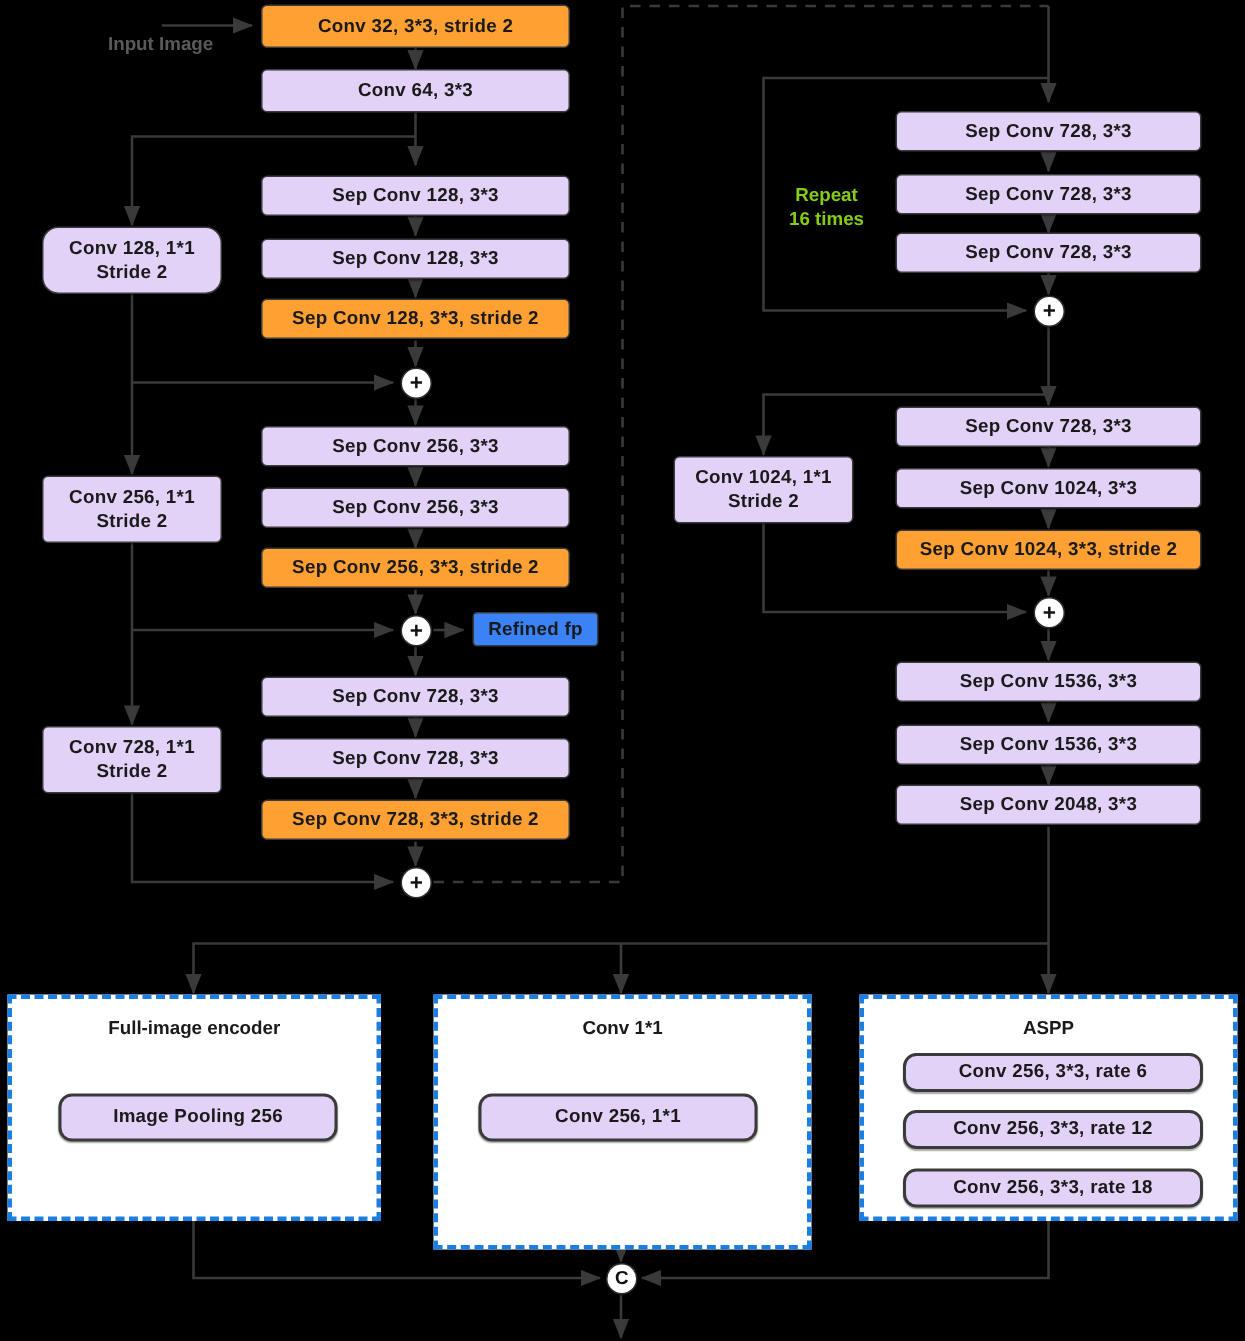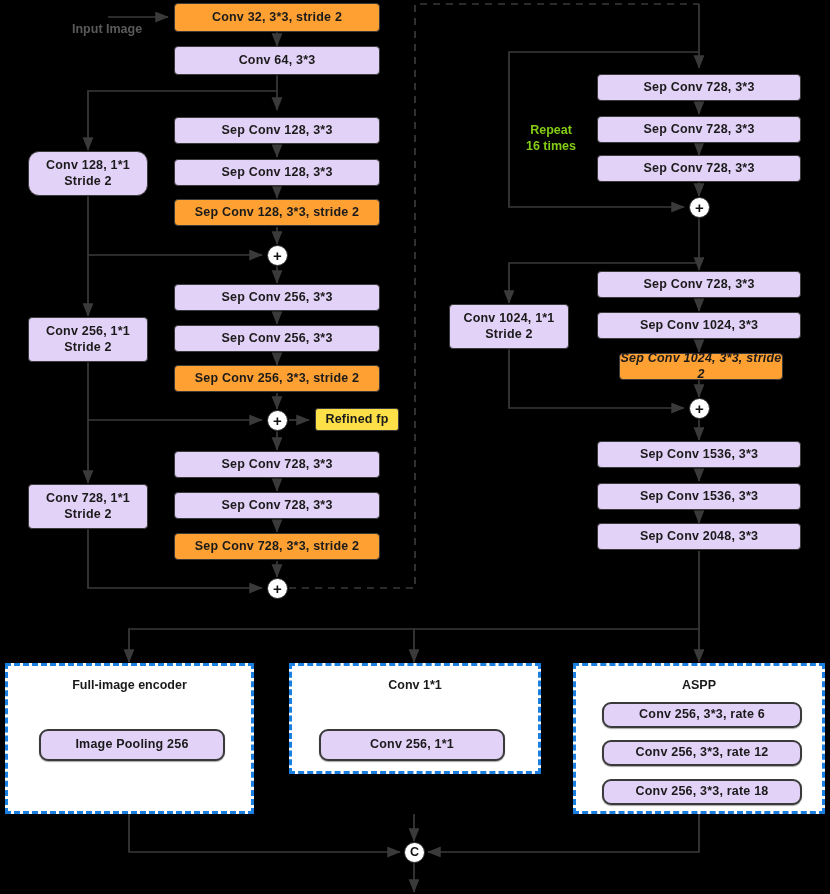--- a/index.html
+++ b/index.html
@@ -34,21 +34,21 @@
     text-align: center;
     font-size: 12.5px;
     font-weight: bold;
     color: #1a1a1a;
     letter-spacing: 0.2px;
     line-height: 1.25;
     box-shadow: 0 1px 1px rgba(0,0,0,0.35);
   }
   .purple { background: #e3d2f7; }
   .orange { background: #ffa033; }
-  .green  { background: #fde047; border-radius: 3px; }
+  .green  { background: #3b82f6; border-radius: 3px; }
   .rounded { border-radius: 9px; border-width: 2px; border-color: #3a3a3a; }
   .dashbox {
     position: absolute;
     box-sizing: border-box;
     background: #ffffff;
     border: 3px dashed #1a7fe0;
   }
   .dashbox-title {
     position: absolute;
     left: 0; right: 0;
@@ -220,33 +220,33 @@
   <div class="node purple" style="left:597px; top:116px; width:204px; height:27px;">Sep Conv 728, 3*3</div>
   <div class="node purple" style="left:597px; top:155px; width:204px; height:27px;">Sep Conv 728, 3*3</div>
   <div class="op" style="left:689px; top:197px;">+</div>
 
   <div class="node purple" style="left:449px; top:304px; width:120px; height:45px; flex-direction:column;">
     <span>Conv 1024, 1*1</span>
     <span>Stride 2</span>
   </div>
   <div class="node purple" style="left:597px; top:271px; width:204px; height:27px;">Sep Conv 728, 3*3</div>
   <div class="node purple" style="left:597px; top:312px; width:204px; height:27px;">Sep Conv 1024, 3*3</div>
-  <div class="node orange" style="left:619px; top:353px; width:164px; height:27px;font-style:italic;">Sep Conv 1024, 3*3, stride 2</div>
+  <div class="node orange" style="left:597px; top:353px; width:204px; height:27px;">Sep Conv 1024, 3*3, stride 2</div>
   <div class="op" style="left:689px; top:398px;">+</div>
 
   <div class="node purple" style="left:597px; top:441px; width:204px; height:27px;">Sep Conv 1536, 3*3</div>
   <div class="node purple" style="left:597px; top:483px; width:204px; height:27px;">Sep Conv 1536, 3*3</div>
   <div class="node purple" style="left:597px; top:523px; width:204px; height:27px;">Sep Conv 2048, 3*3</div>
 
   <div class="dashbox" style="left:5px; top:663px; width:249px; height:151px;">
     <div class="dashbox-title">Full-image encoder</div>
     <div class="node purple rounded" style="left:31px; top:63px; width:186px; height:32px;">Image Pooling 256</div>
   </div>
 
-  <div class="dashbox" style="left:289px; top:663px; width:252px; height:111px;">
+  <div class="dashbox" style="left:289px; top:663px; width:252px; height:170px;">
     <div class="dashbox-title">Conv 1*1</div>
     <div class="node purple rounded" style="left:27px; top:63px; width:186px; height:32px;">Conv 256, 1*1</div>
   </div>
 
   <div class="dashbox" style="left:573px; top:663px; width:252px; height:151px;">
     <div class="dashbox-title">ASPP</div>
     <div class="node purple rounded" style="left:26px; top:36px; width:200px; height:26px;">Conv 256, 3*3, rate 6</div>
     <div class="node purple rounded" style="left:26px; top:74px; width:200px; height:26px;">Conv 256, 3*3, rate 12</div>
     <div class="node purple rounded" style="left:26px; top:113px; width:200px; height:26px;">Conv 256, 3*3, rate 18</div>
   </div>

